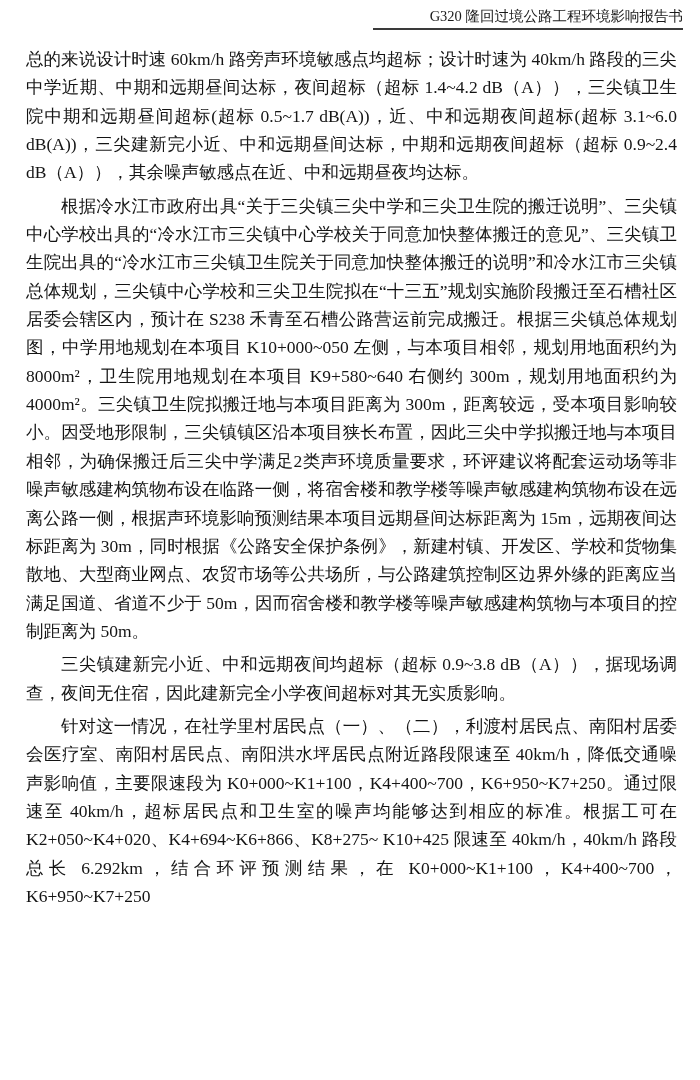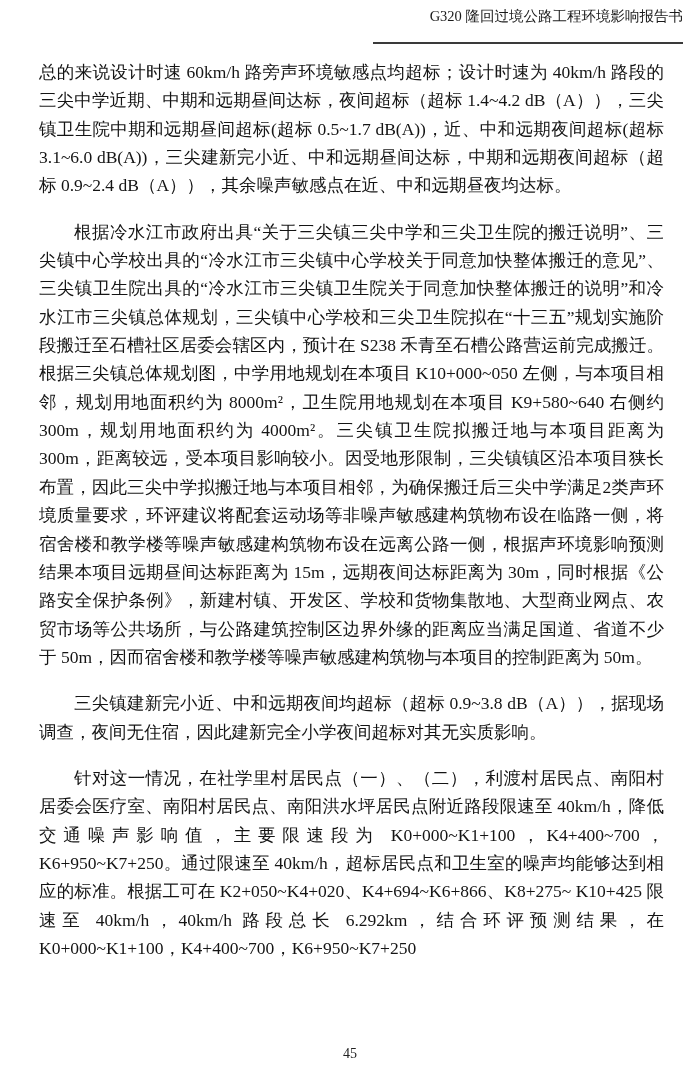--- a/index.html
+++ b/index.html
@@ -18,36 +18,36 @@
   }
   .header {
     position: absolute;
     top: 6px;
     left: 373px;
     right: 17px;
     text-align: right;
     font-size: 14.5px;
     line-height: 20px;
     color: #1a1a1a;
-    padding-bottom: 16px;
+    padding-bottom: 2px;
     border-bottom: 2px solid #3a3a3a;
   }
   .body-text {
     position: absolute;
     top: 40px;
     left: 21px;
     width: 661px;
     font-size: 17.5px;
     line-height: 28.35px;
     text-align: justify;
     color: #141414;
   }
   .body-text p {
     text-indent: 2em;
-    margin: 18px;
+    margin: 5px;
     word-break: break-word;
   }
   .body-text p.no-indent {
     text-indent: 0;
   }
   .footer {
     position: absolute;
     top: 1046px;
     left: 0;
     width: 700px;
@@ -65,17 +65,14 @@
     <span>G320 隆回过境公路工程环境影响报告书</span>
   </div>
 
   <div class="body-text">
     <p class="no-indent">总的来说设计时速 60km/h 路旁声环境敏感点均超标；设计时速为 40km/h 路段的三尖中学近期、中期和远期昼间达标，夜间超标（超标 1.4~4.2 dB（A）），三尖镇卫生院中期和远期昼间超标(超标 0.5~1.7 dB(A))，近、中和远期夜间超标(超标 3.1~6.0 dB(A))，三尖建新完小近、中和远期昼间达标，中期和远期夜间超标（超标 0.9~2.4 dB（A）），其余噪声敏感点在近、中和远期昼夜均达标。</p>
     <p>根据冷水江市政府出具“关于三尖镇三尖中学和三尖卫生院的搬迁说明”、三尖镇中心学校出具的“冷水江市三尖镇中心学校关于同意加快整体搬迁的意见”、三尖镇卫生院出具的“冷水江市三尖镇卫生院关于同意加快整体搬迁的说明”和冷水江市三尖镇总体规划，三尖镇中心学校和三尖卫生院拟在“十三五”规划实施阶段搬迁至石槽社区居委会辖区内，预计在 S238 禾青至石槽公路营运前完成搬迁。根据三尖镇总体规划图，中学用地规划在本项目 K10+000~050 左侧，与本项目相邻，规划用地面积约为 8000m²，卫生院用地规划在本项目 K9+580~640 右侧约 300m，规划用地面积约为 4000m²。三尖镇卫生院拟搬迁地与本项目距离为 300m，距离较远，受本项目影响较小。因受地形限制，三尖镇镇区沿本项目狭长布置，因此三尖中学拟搬迁地与本项目相邻，为确保搬迁后三尖中学满足2类声环境质量要求，环评建议将配套运动场等非噪声敏感建构筑物布设在临路一侧，将宿舍楼和教学楼等噪声敏感建构筑物布设在远离公路一侧，根据声环境影响预测结果本项目远期昼间达标距离为 15m，远期夜间达标距离为 30m，同时根据《公路安全保护条例》，新建村镇、开发区、学校和货物集散地、大型商业网点、农贸市场等公共场所，与公路建筑控制区边界外缘的距离应当满足国道、省道不少于 50m，因而宿舍楼和教学楼等噪声敏感建构筑物与本项目的控制距离为 50m。</p>
     <p>三尖镇建新完小近、中和远期夜间均超标（超标 0.9~3.8 dB（A）），据现场调查，夜间无住宿，因此建新完全小学夜间超标对其无实质影响。</p>
     <p>针对这一情况，在社学里村居民点（一）、（二），利渡村居民点、南阳村居委会医疗室、南阳村居民点、南阳洪水坪居民点附近路段限速至 40km/h，降低交通噪声影响值，主要限速段为 K0+000~K1+100，K4+400~700，K6+950~K7+250。通过限速至 40km/h，超标居民点和卫生室的噪声均能够达到相应的标准。根据工可在 K2+050~K4+020、K4+694~K6+866、K8+275~ K10+425 限速至 40km/h，40km/h 路段总长 6.292km，结合环评预测结果，在 K0+000~K1+100，K4+400~700，K6+950~K7+250</p>
   </div>
 
-  <div class="footer">
-    <span>45</span>
-  </div>
 
 </div>
 
 </body></html>

